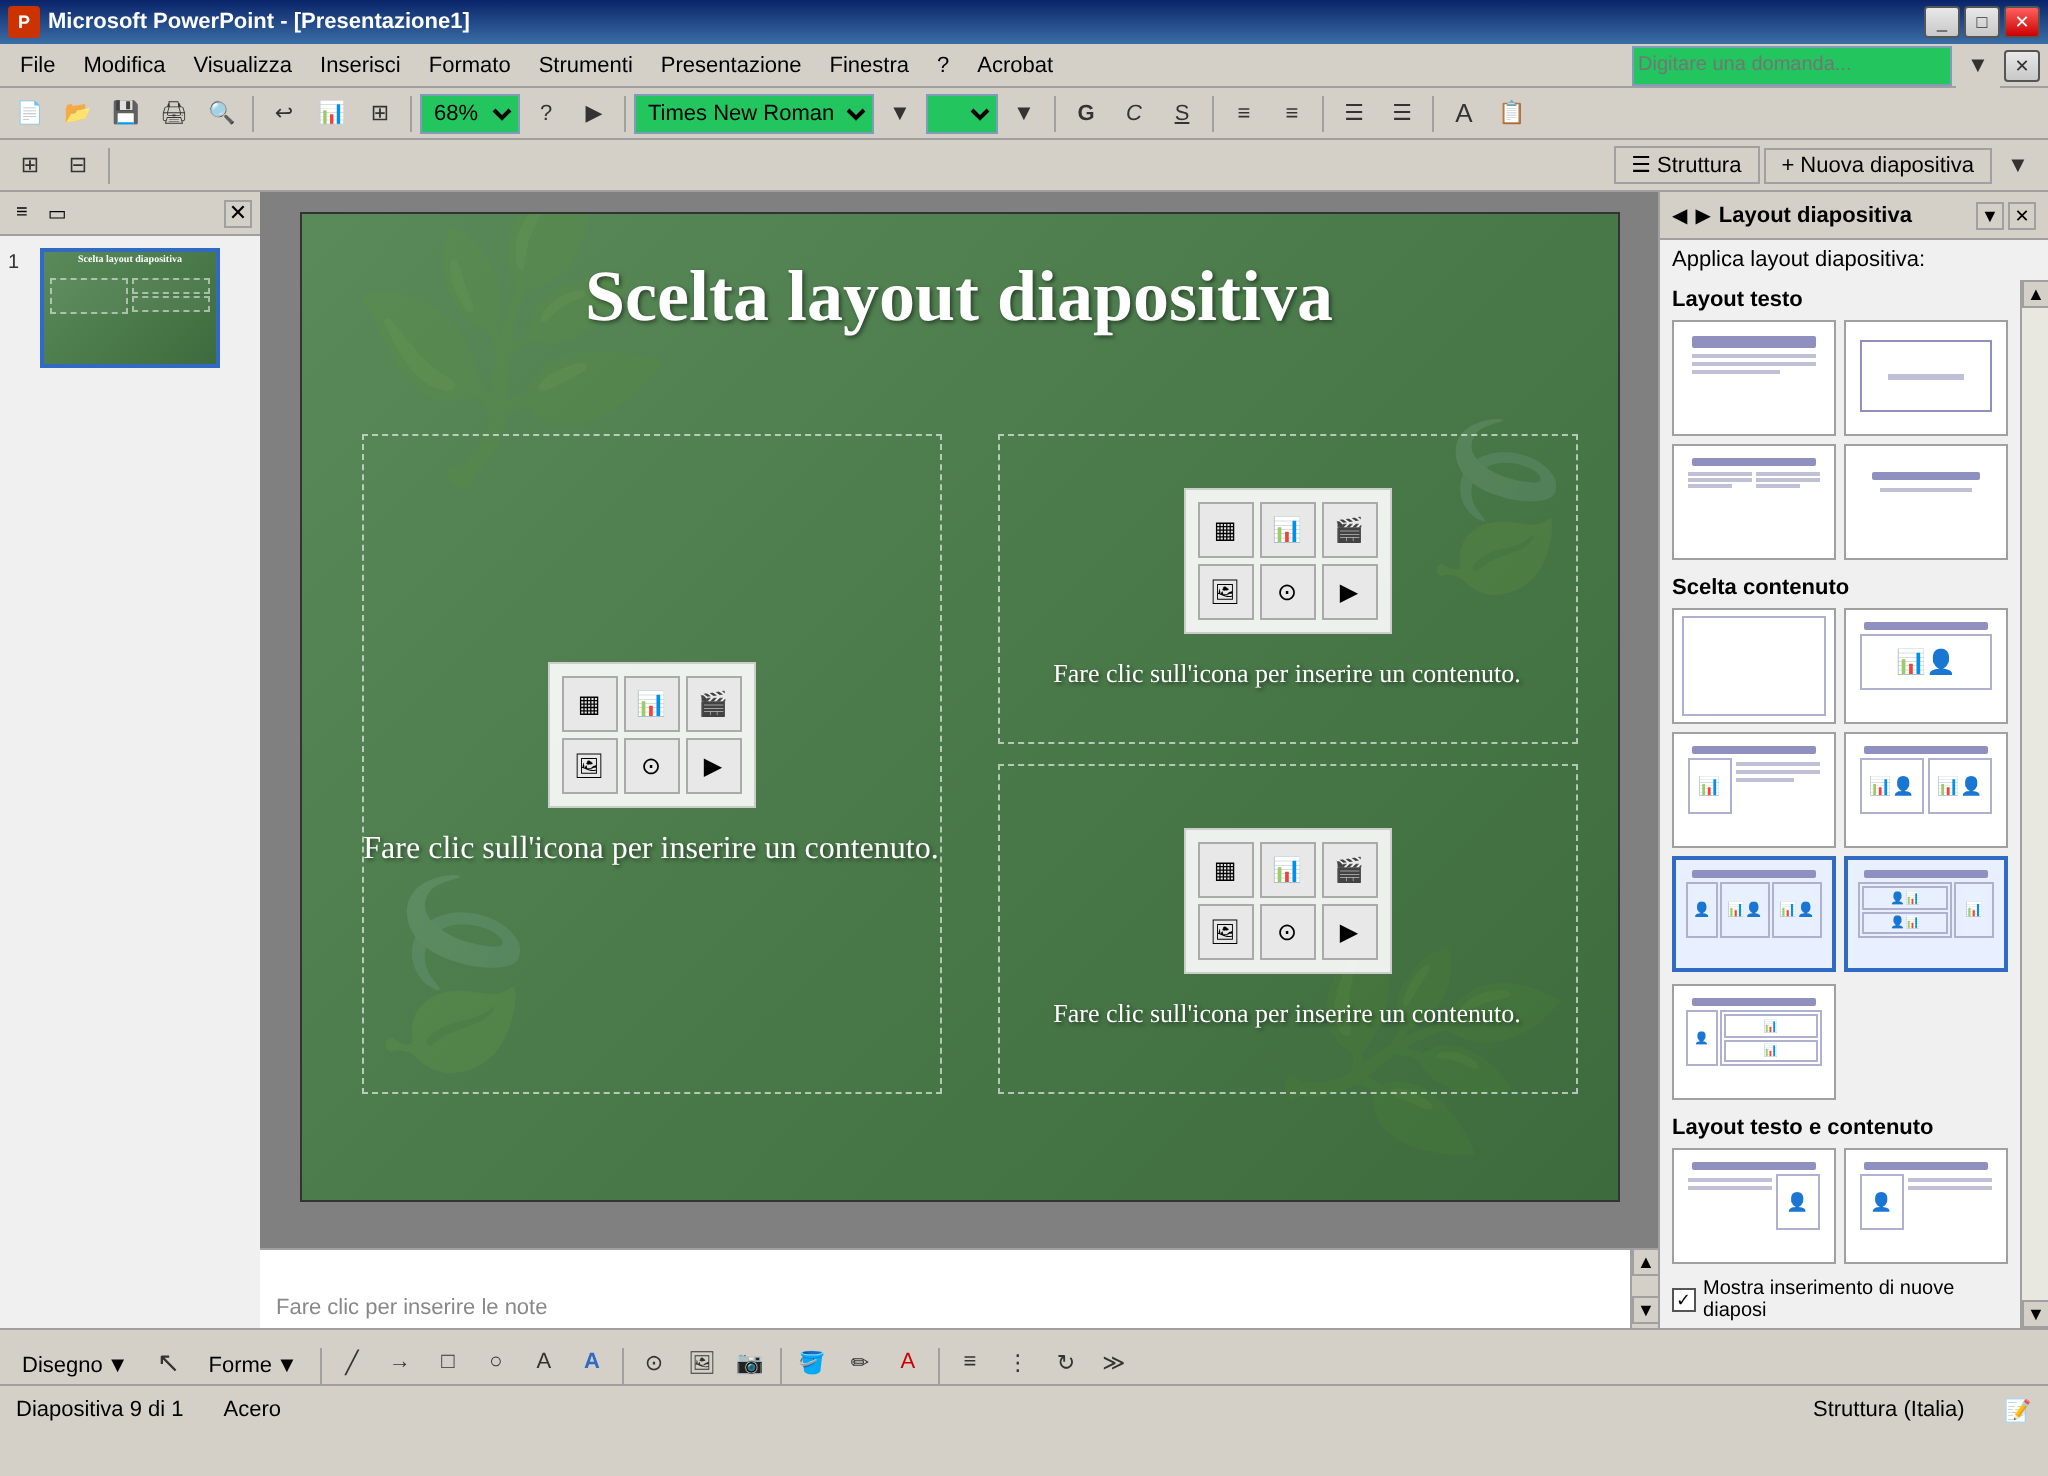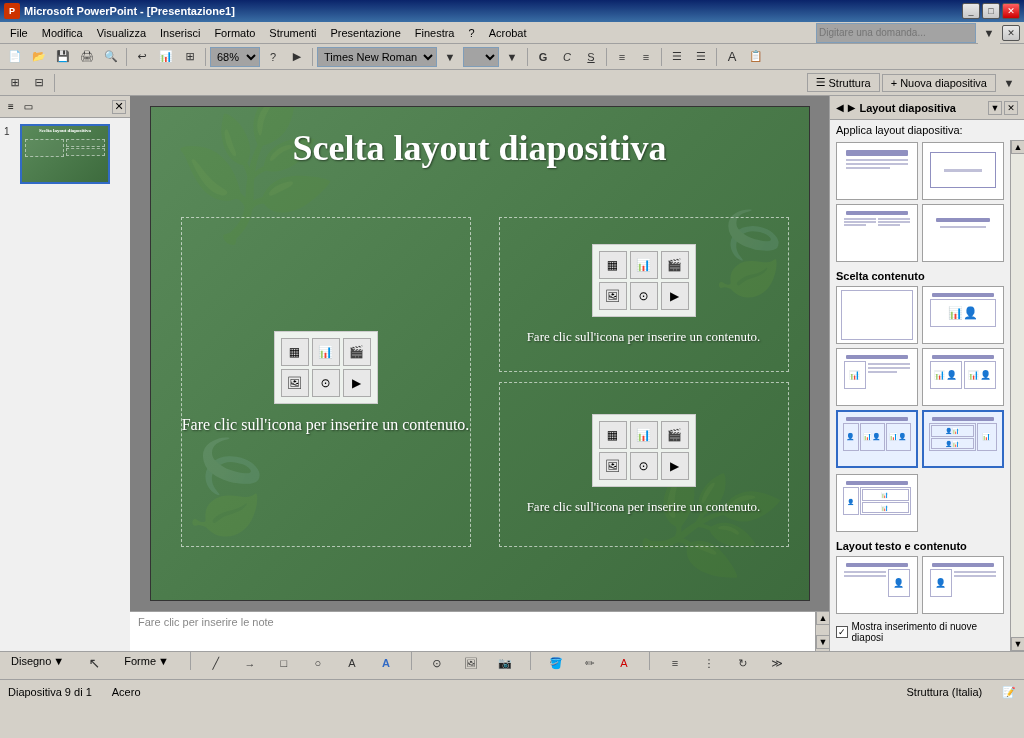--- a/index.html
+++ b/index.html
@@ -39,21 +39,21 @@
       height: 26px;
       display: flex;
       align-items: center;
       padding: 0 4px;
       border-bottom: 1px solid #a0a0a0;
       gap: 2px;
       flex-wrap: nowrap;
     }
     .tb-btn { width: 22px; height: 22px; background: #d4d0c8; border: 1px solid transparent; display: flex; align-items: center; justify-content: center; cursor: pointer; font-size: 11px; color: #333; }
     .tb-sep { width: 1px; height: 18px; background: #a0a0a0; margin: 0 2px; }
-    .tb-combo { height: 20px; border: 1px solid #7f9db9; background: #a3a3a3; font-size: 11px; padding: 0 2px; }
+    .tb-combo { height: 20px; border: 1px solid #7f9db9; background: #22c55e; font-size: 11px; padding: 0 2px; }
     .zoom-combo { width: 50px; }
     .font-combo { width: 120px; }
     .size-combo { width: 36px; padding-left: 12px; }
 
     
     .toolbar2 {
       background: #d4d0c8;
       height: 26px;
       display: flex;
       align-items: center;
@@ -241,44 +241,44 @@
 
     
     .notes-area {
       height: 40px;
       background: white;
       border-top: 1px solid #a0a0a0;
       padding: 4px 8px;
       font-size: 11px;
       color: #555;
       display: flex;
-      align-items: flex-start;
+      align-items: flex-end;
     }
 
     
     .status-bar {
       height: 25px;
       background: #d4d0c8;
       border-top: 1px solid #a0a0a0;
       display: flex;
       align-items: center;
       padding: 0 8px;
       gap: 20px;
       font-size: 11px;
     }
 
     
     .drawing-bar {
       height: 28px;
       background: #d4d0c8;
       border-top: 1px solid #a0a0a0;
       display: flex;
-      align-items: flex-start;
+      align-items: flex-end;
       padding: 0 4px;
-      gap: 12px;
+      gap: 2px;
     }
     .draw-btn { padding: 2px 6px; font-size: 11px; background: #d4d0c8; border: 1px solid transparent; cursor: pointer; display: flex; align-items: center; gap: 2px; }
     .draw-sep { width: 1px; height: 18px; background: #a0a0a0; margin: 0 2px; }
 
     .scroll-btn { width: 14px; height: 14px; background: #d4d0c8; border: 1px solid #a0a0a0; display: flex; align-items: center; justify-content: center; font-size: 9px; cursor: pointer; }
 
     .layout-item-inner {
       position: relative;
       width: 74px;
       height: 50px;
@@ -496,20 +496,21 @@
       <div style="flex:1; overflow-y:auto; overflow-x:hidden; position:relative;">
 
         <div style="position:absolute;right:0;top:0;width:14px;height:100%;background:#d4d0c8;border-left:1px solid #a0a0a0;display:flex;flex-direction:column;z-index:5;">
           <div class="scroll-btn">▲</div>
           <div style="flex:1;background:#e8e8e0;"></div>
           <div class="scroll-btn">▼</div>
         </div>
 
         <div style="margin-right:14px;">
 
+          <div class="layout-section-title">Layout testo</div>
           <div class="layout-grid">
 
             <div class="layout-item">
               <div class="layout-item-inner">
                 <div style="background:#9090c0;height:6px;margin:4px 6px 3px;border-radius:1px;"></div>
                 <div style="height:2px;background:#c0c0d8;margin:2px 6px;"></div>
                 <div style="height:2px;background:#c0c0d8;margin:2px 6px;"></div>
                 <div style="height:2px;background:#c0c0d8;margin:2px 6px;width:60%;"></div>
               </div>
             </div>

